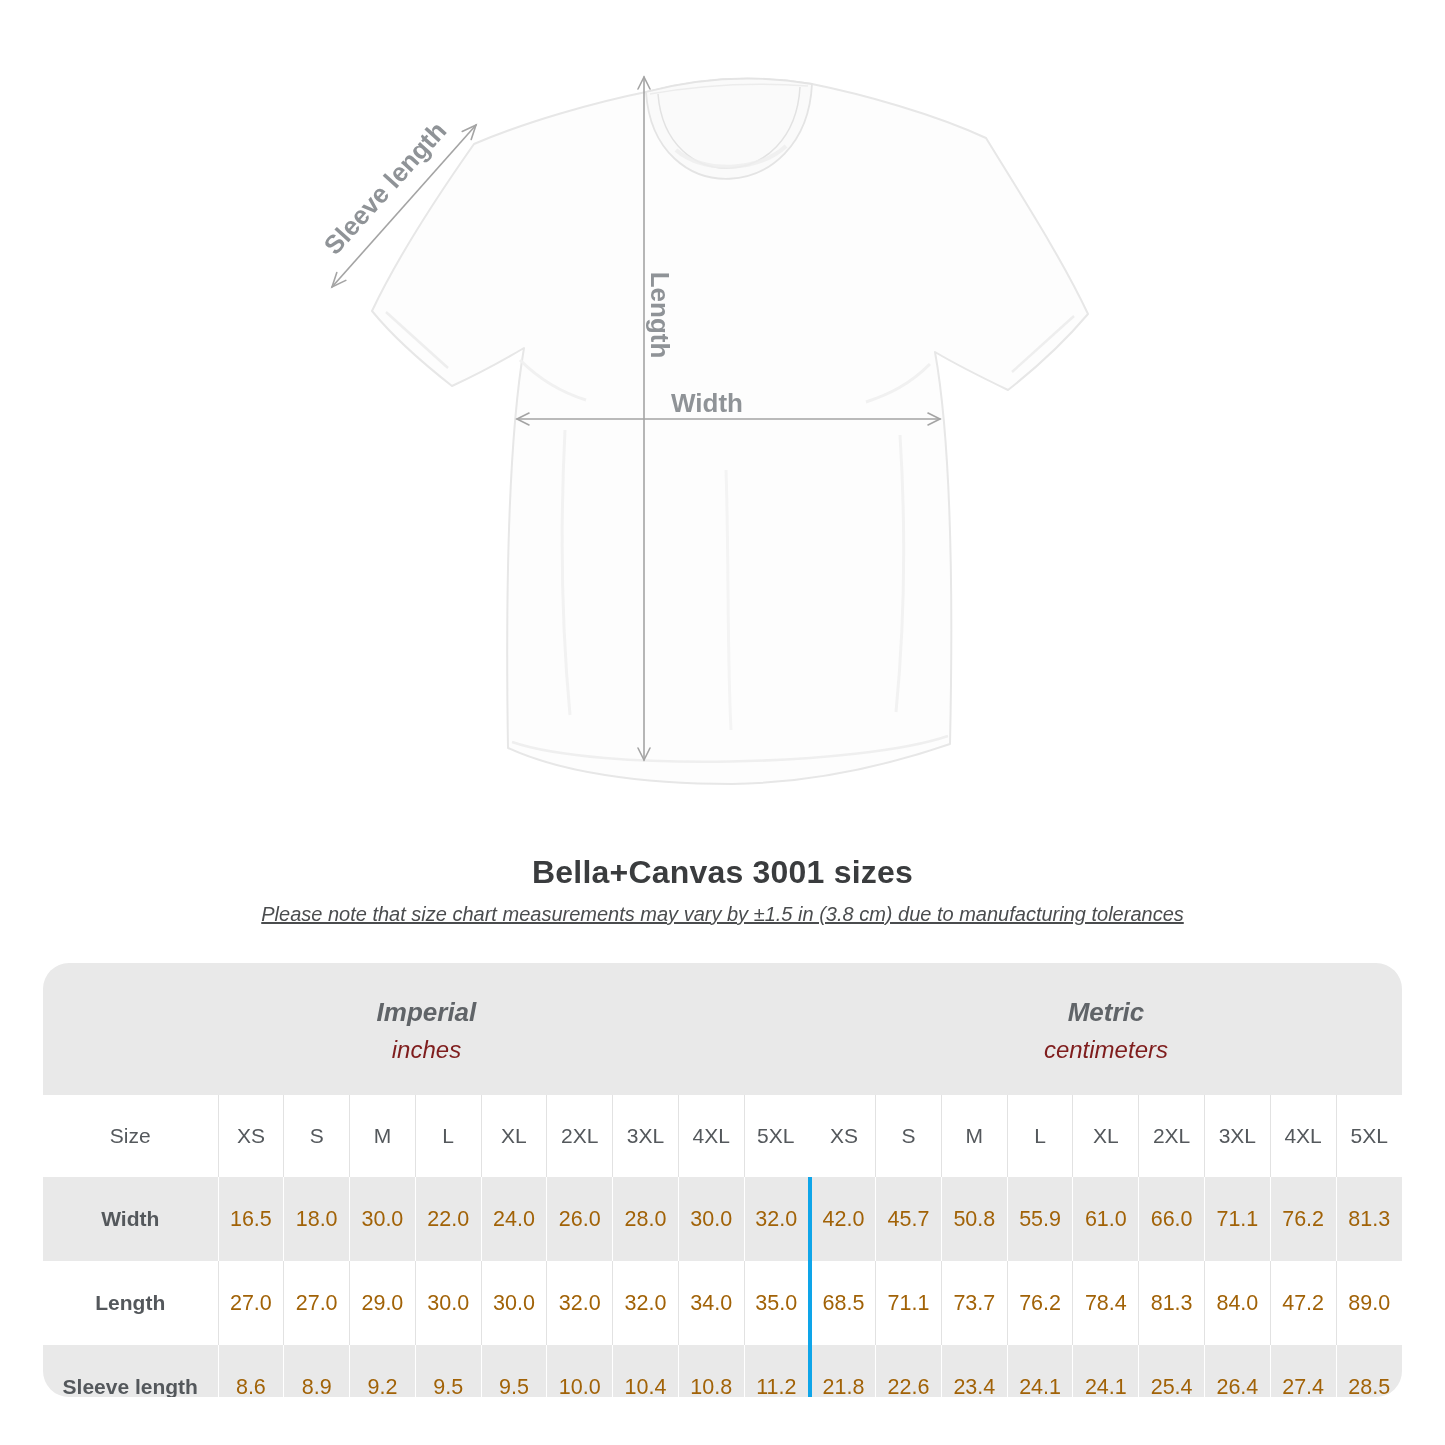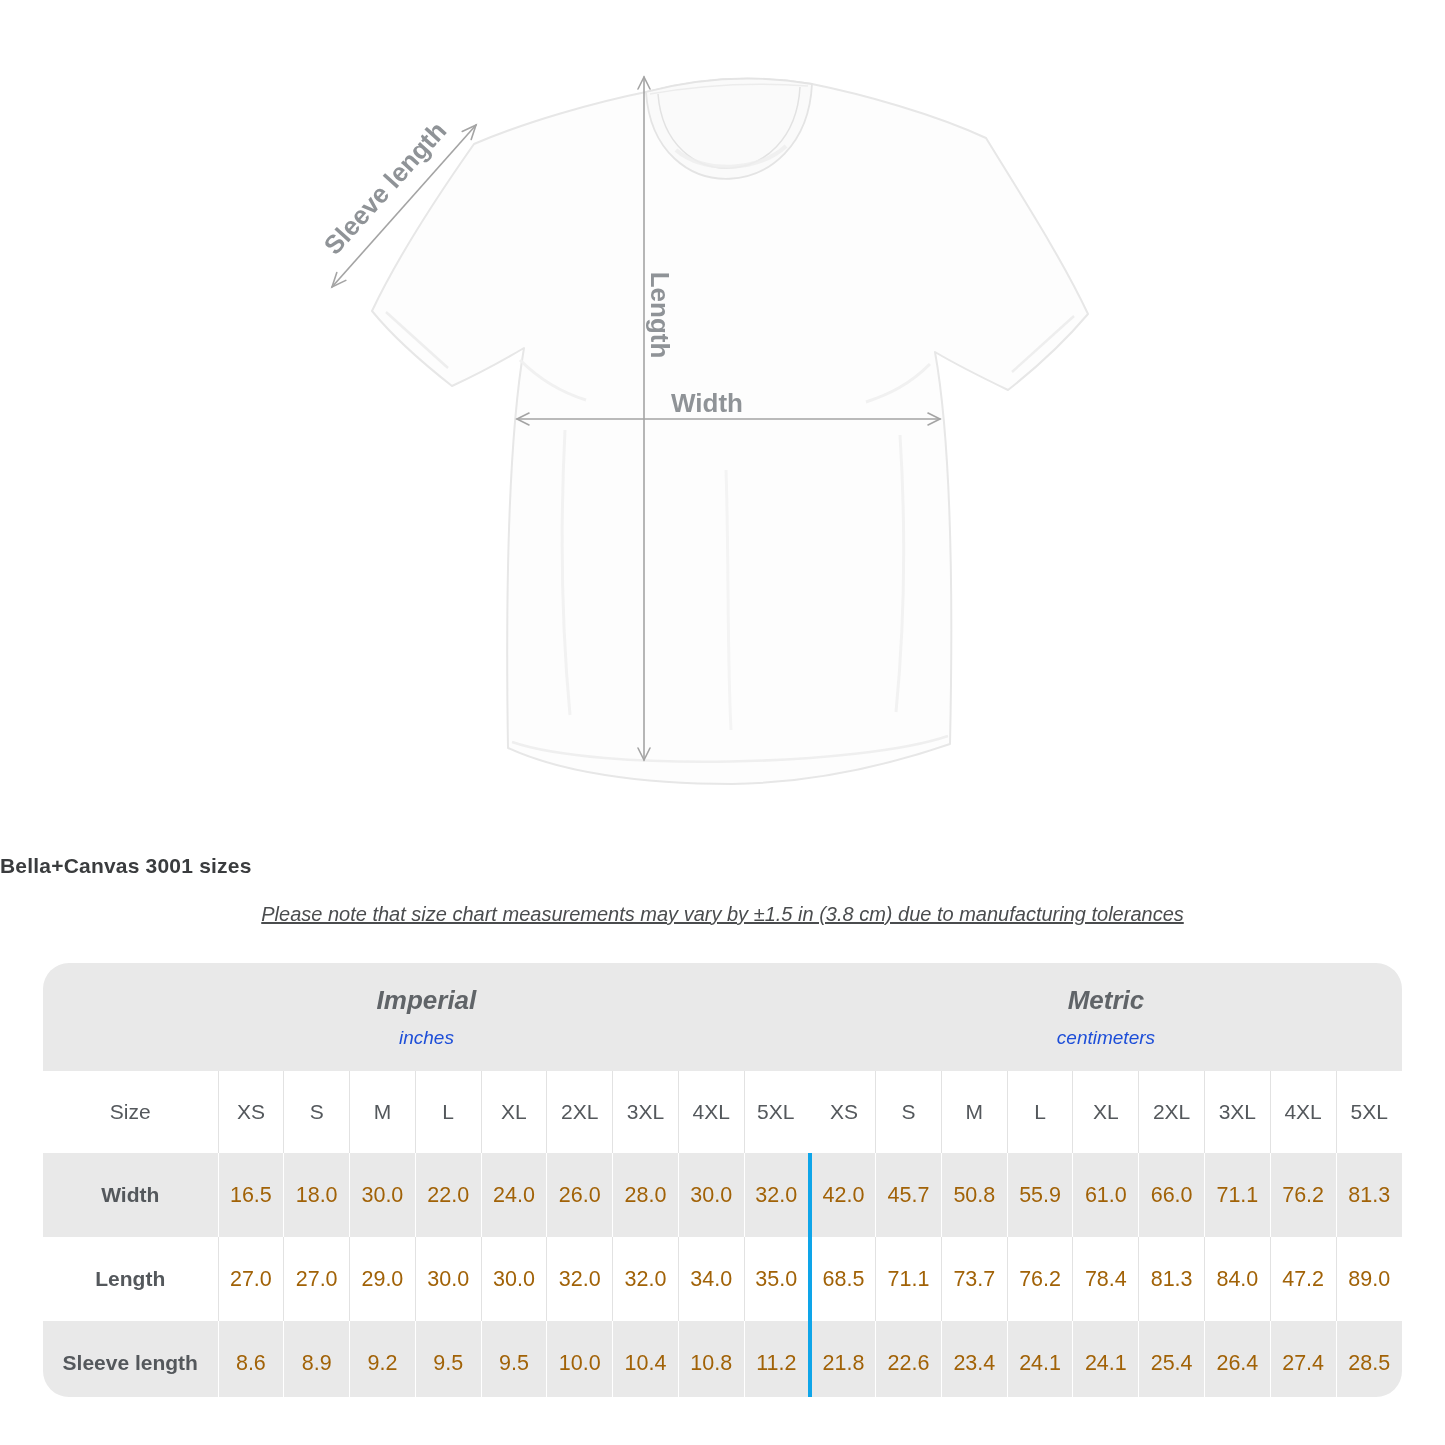--- a/index.html
+++ b/index.html
@@ -3,34 +3,34 @@
 <meta charset="utf-8">
 <style>
   html,body{margin:0;padding:0;background:#fff;}
   body{font-family:"Liberation Sans", sans-serif;}
   .page{position:relative;width:1445px;height:1445px;background:#ffffff;overflow:hidden;}
 
   
   .diagram{position:absolute;top:0;left:0;width:1445px;height:840px;}
 
   
-  .chart-title{position:absolute;top:854px;left:0;width:1445px;
-    font-size:21px;font-weight:bold;color:#3a3c3e;letter-spacing:.2px;}
+  .chart-title{position:absolute;top:854px;left:0;width:1445px;text-align:center;
+    font-size:32px;font-weight:bold;color:#3a3c3e;letter-spacing:.2px;}
   .chart-subtitle{position:absolute;top:903px;left:0;width:1445px;text-align:center;
     font-style:italic;font-size:20px;color:#4a4c4e;text-decoration:underline;}
 
   
   .table-wrap{position:absolute;top:963px;left:43px;width:1359px;height:434px;
     border-radius:26px;overflow:hidden;background:#fff;}
   table.size-table{width:100%;height:100%;border-collapse:collapse;table-layout:fixed;}
   col.c-label{width:175px;}
 
-  .group-row th{background:#e9e9e9;height:100px;vertical-align:middle;padding:4px;border:none;}
+  .group-row th{background:#e9e9e9;height:100px;vertical-align:middle;padding:16px;border:none;}
   .g-label{font-size:26px;font-weight:bold;font-style:italic;color:#606468;line-height:30px;}
-  .g-sub{font-size:19px;font-style:italic;color:#1d4ed8;line-height:24px;margin-top:11px;font-weight:normal;}
+  .g-sub{font-size:24px;font-style:italic;color:#7f1d1d;line-height:24px;margin-top:11px;font-weight:normal;}
 
   .size-row th{background:#ffffff;height:82px;font-size:21px;font-weight:normal;color:#54585c;
     vertical-align:middle;text-align:center;padding:0;}
   .size-row th:not(:first-child){border-left:1px solid #e2e2e2;}
 
   tbody tr{height:84px;}
   tbody th.row-label{font-size:21px;font-weight:bold;color:#54585c;text-align:center;
     vertical-align:middle;padding:0;}
   tbody td{font-size:21.5px;color:#a16207;text-align:center;vertical-align:middle;
     padding:0;border-left:1px solid #e2e2e2;}

